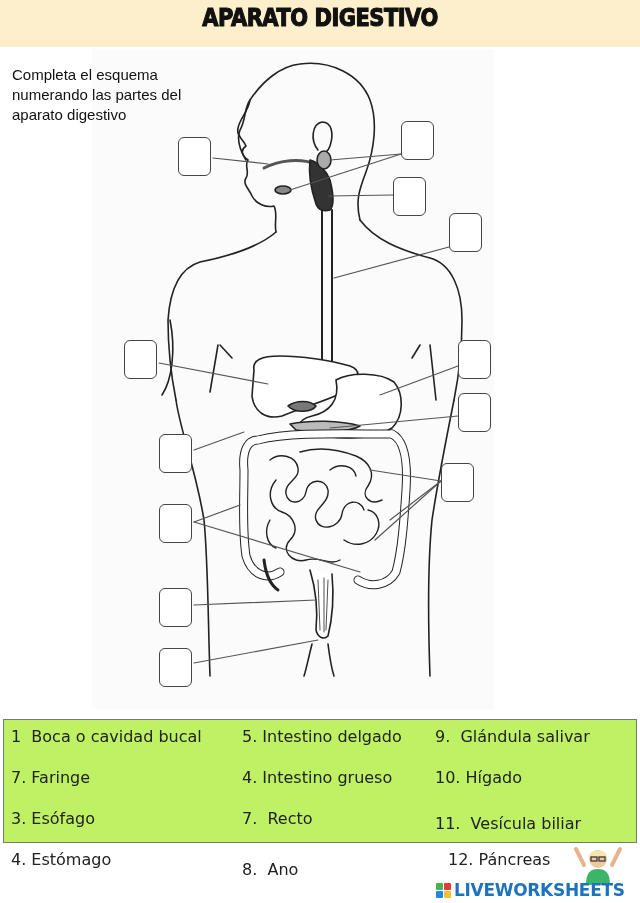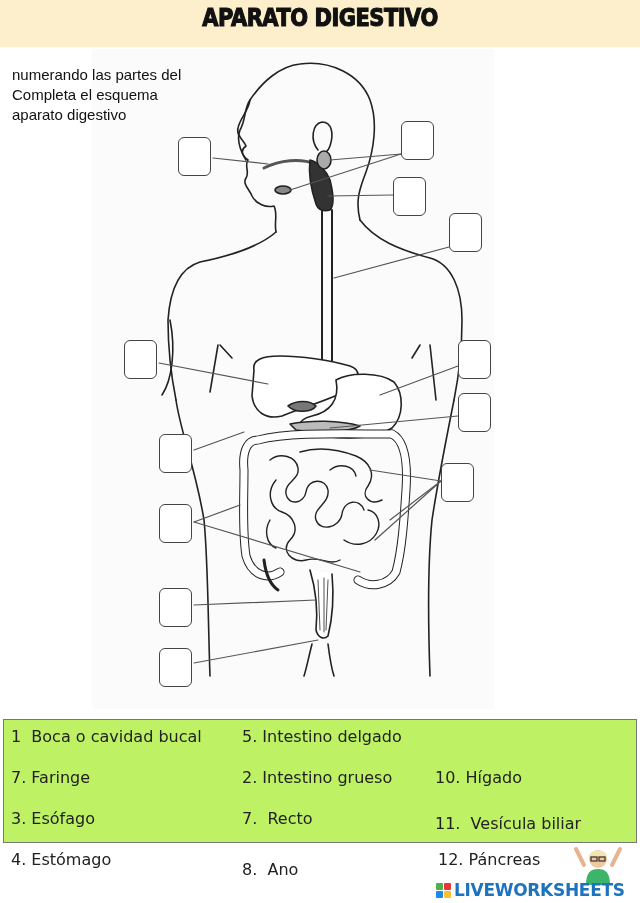--- a/index.html
+++ b/index.html
@@ -20,22 +20,22 @@
 </style>
 </head>
 <body>
 
 <div class="header"></div>
 <div class="title">APARATO DIGESTIVO</div>
 
 <div class="panel"></div>
 
 <div class="instructions">
+  <div>Completa el esquema</div>
   <div>numerando las partes del</div>
-  <div>Completa el esquema</div>
   <div>aparato digestivo</div>
 </div>
 
 <svg class="diagram" width="640" height="720" viewBox="0 0 640 720" fill="none" stroke="#222" stroke-width="1.6" stroke-linecap="round" stroke-linejoin="round">
 
   <path d="M246 160 C240 150,236 140,240 130 C246 120,244 108,250 100 C262 82,280 66,300 64 C330 60,360 74,370 100 C378 122,374 150,366 172 C360 188,355 200,360 220"></path>
 
   <path d="M250 100 C248 112,240 118,238 128 C236 136,244 140,246 146 C240 150,242 156,248 160 C244 166,250 172,246 178 C242 184,250 190,252 196 C256 204,266 208,274 206 C278 214,274 222,276 232"></path>
 
   <path d="M276 232 C260 246,230 256,200 262 C180 268,170 290,168 320 C168 350,172 380,176 400"></path>
@@ -123,27 +123,28 @@
 <div class="box" style="left:159px;top:588px;"></div>
 <div class="box" style="left:159px;top:648px;"></div>
 
 <div class="legend">
   <span class="legend-item" style="left:7px;top:7px;">1  Boca o cavidad bucal</span>
   <span class="legend-item" style="left:7px;top:48px;">7. Faringe</span>
   <span class="legend-item" style="left:7px;top:89px;text-align:center;">3. Esófago</span>
   <span class="legend-item" style="left:7px;top:130px;">4. Estómago</span>
 
   <span class="legend-item" style="left:238px;top:7px;">5. Intestino delgado</span>
-  <span class="legend-item" style="left:238px;top:48px;">2. Intestino grueso</span>
+  <span class="legend-item" style="left:238px;top:48px;">4. Intestino grueso</span>
   <span class="legend-item" style="left:238px;top:89px;">7.  Recto</span>
   <span class="legend-item" style="left:238px;top:140px;">8.  Ano</span>
 
+  <span class="legend-item" style="left:431px;top:7px;">9.  Glándula salivar</span>
   <span class="legend-item" style="left:431px;top:48px;text-align:right;">10. Hígado</span>
   <span class="legend-item" style="left:431px;top:94px;">11.  Vesícula biliar</span>
-  <span class="legend-item" style="left:434px;top:130px;">12. Páncreas</span>
+  <span class="legend-item" style="left:444px;top:130px;">12. Páncreas</span>
 </div>
 
 <svg class="avatar" viewBox="0 0 56 40">
   <path d="M6 4 L14 20 M50 4 L42 20" stroke="#e8b48f" stroke-width="4" stroke-linecap="round"></path>
   <path d="M16 40 C16 28,20 24,28 24 C36 24,40 28,40 40 Z" fill="#3cb56a"></path>
   <circle cx="28" cy="14" r="9" fill="#f0c8a0"></circle>
   <path d="M19 11 C20 4,36 4,37 11" fill="#f2e6b0"></path>
   <rect x="21" y="12" width="6" height="4" fill="none" stroke="#333" stroke-width="1.2"></rect>
   <rect x="29" y="12" width="6" height="4" fill="none" stroke="#333" stroke-width="1.2"></rect>
 </svg>

